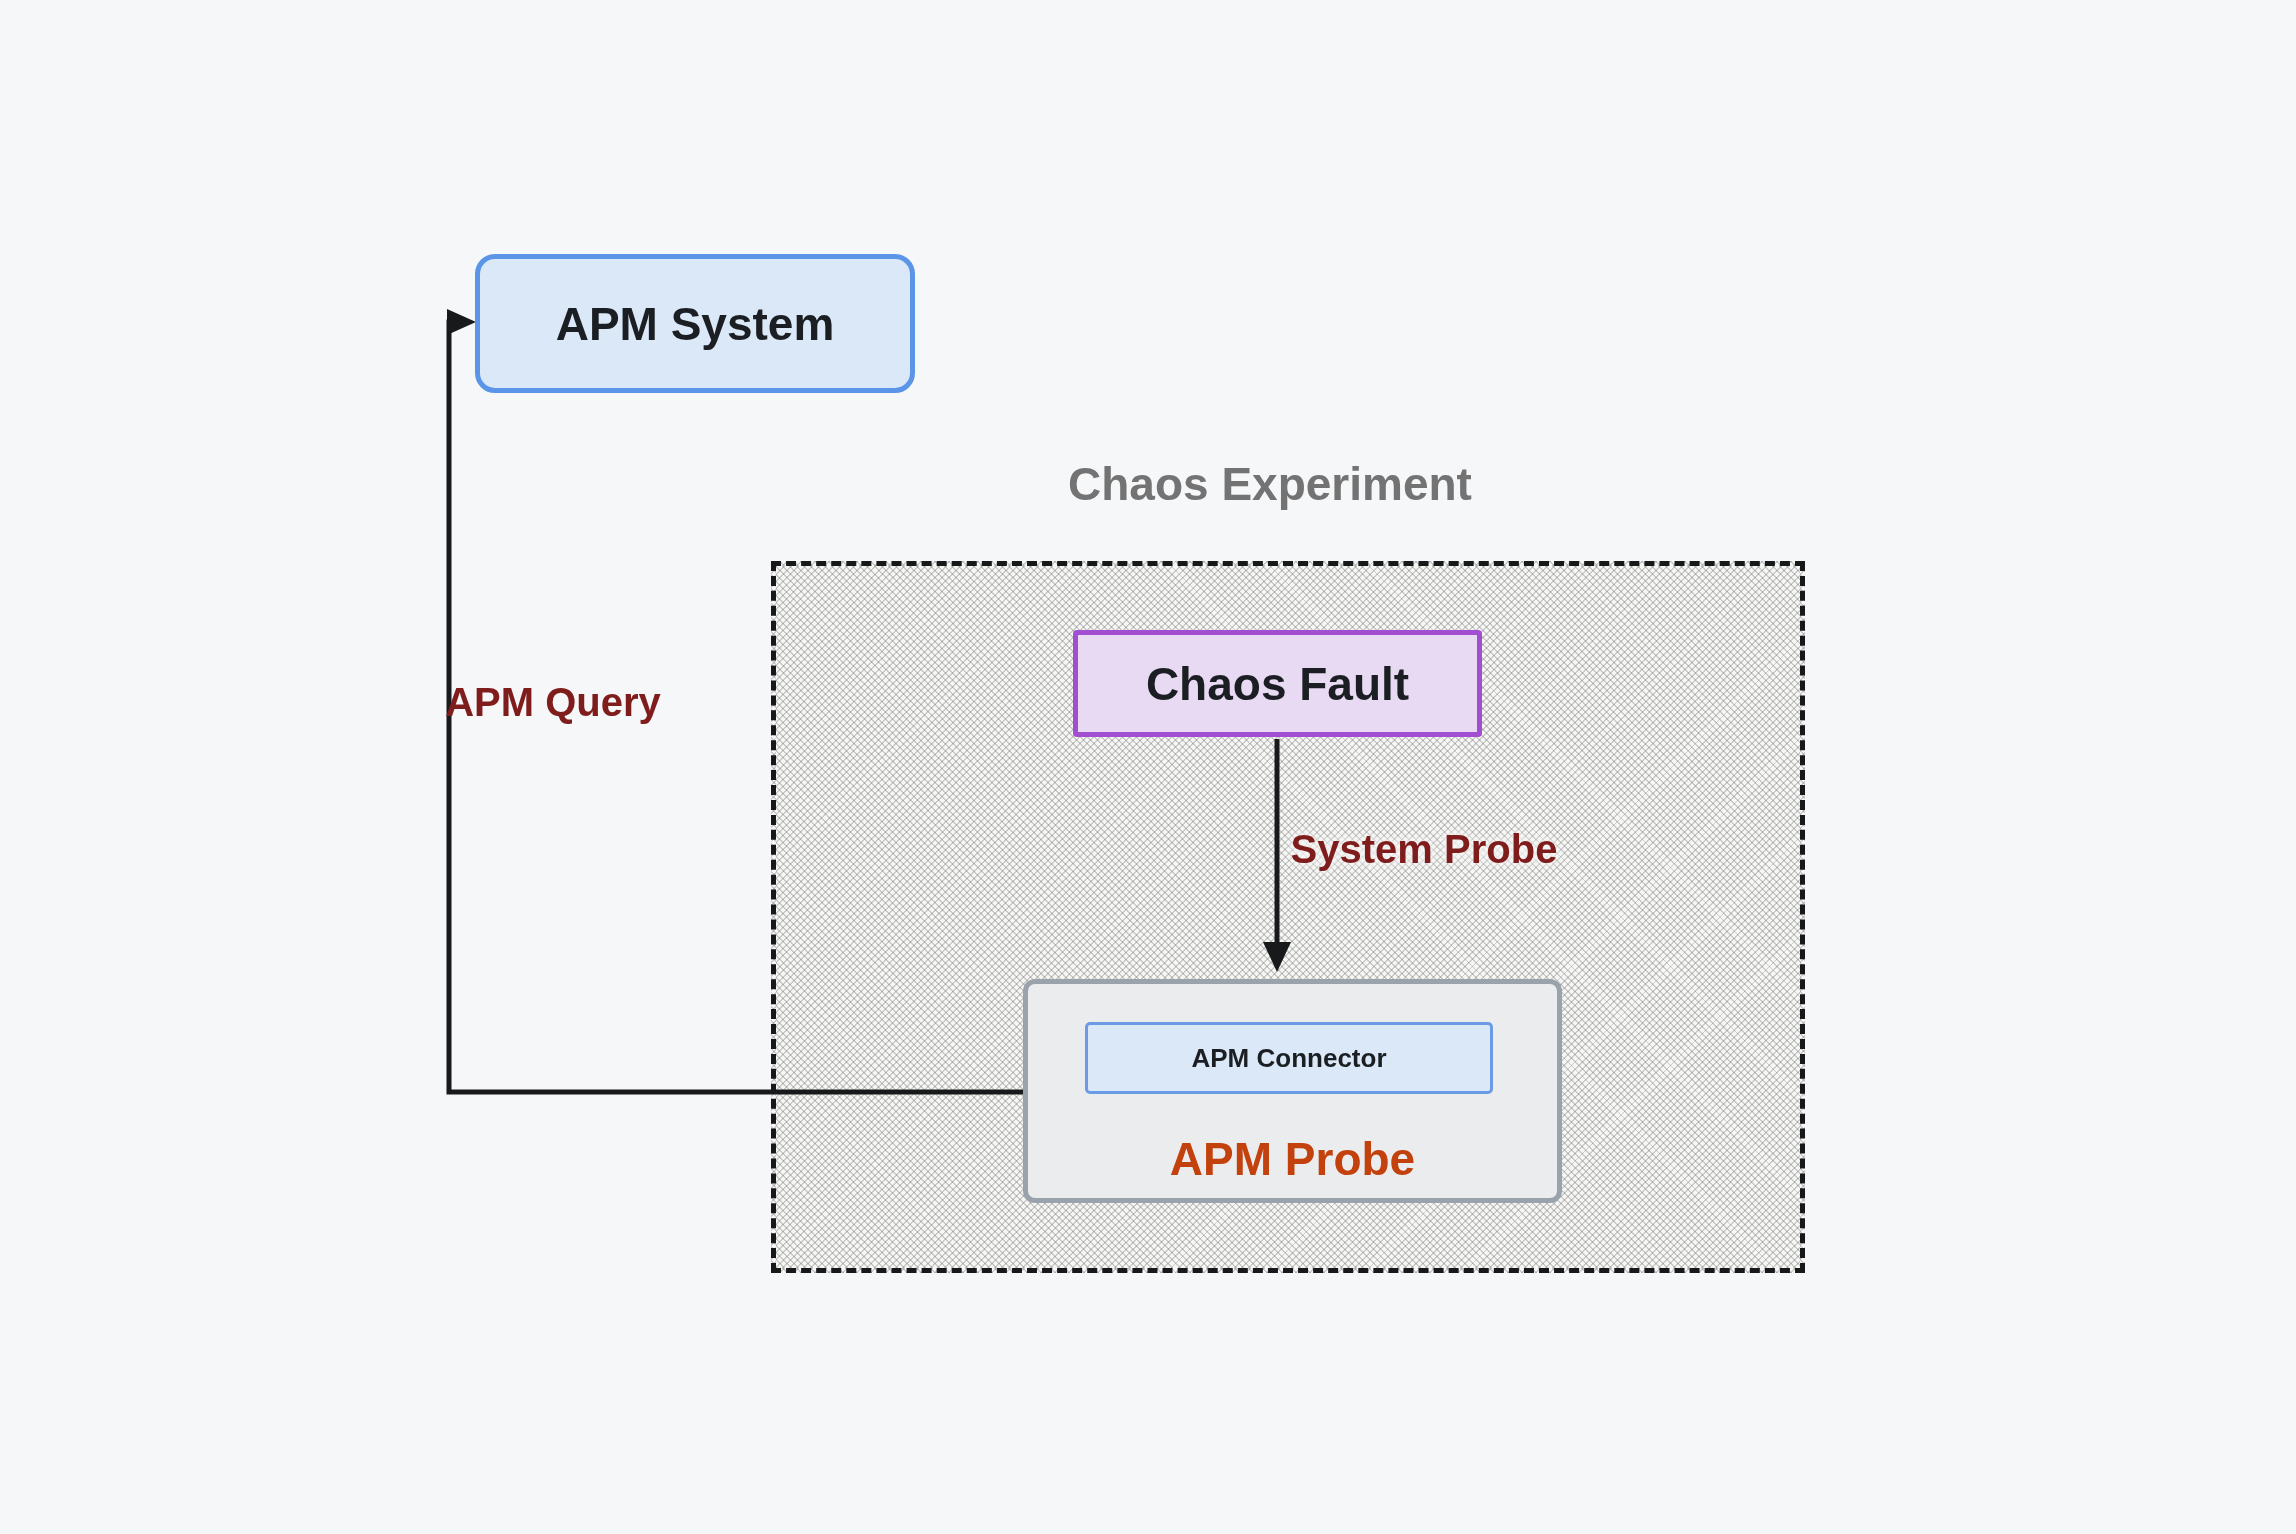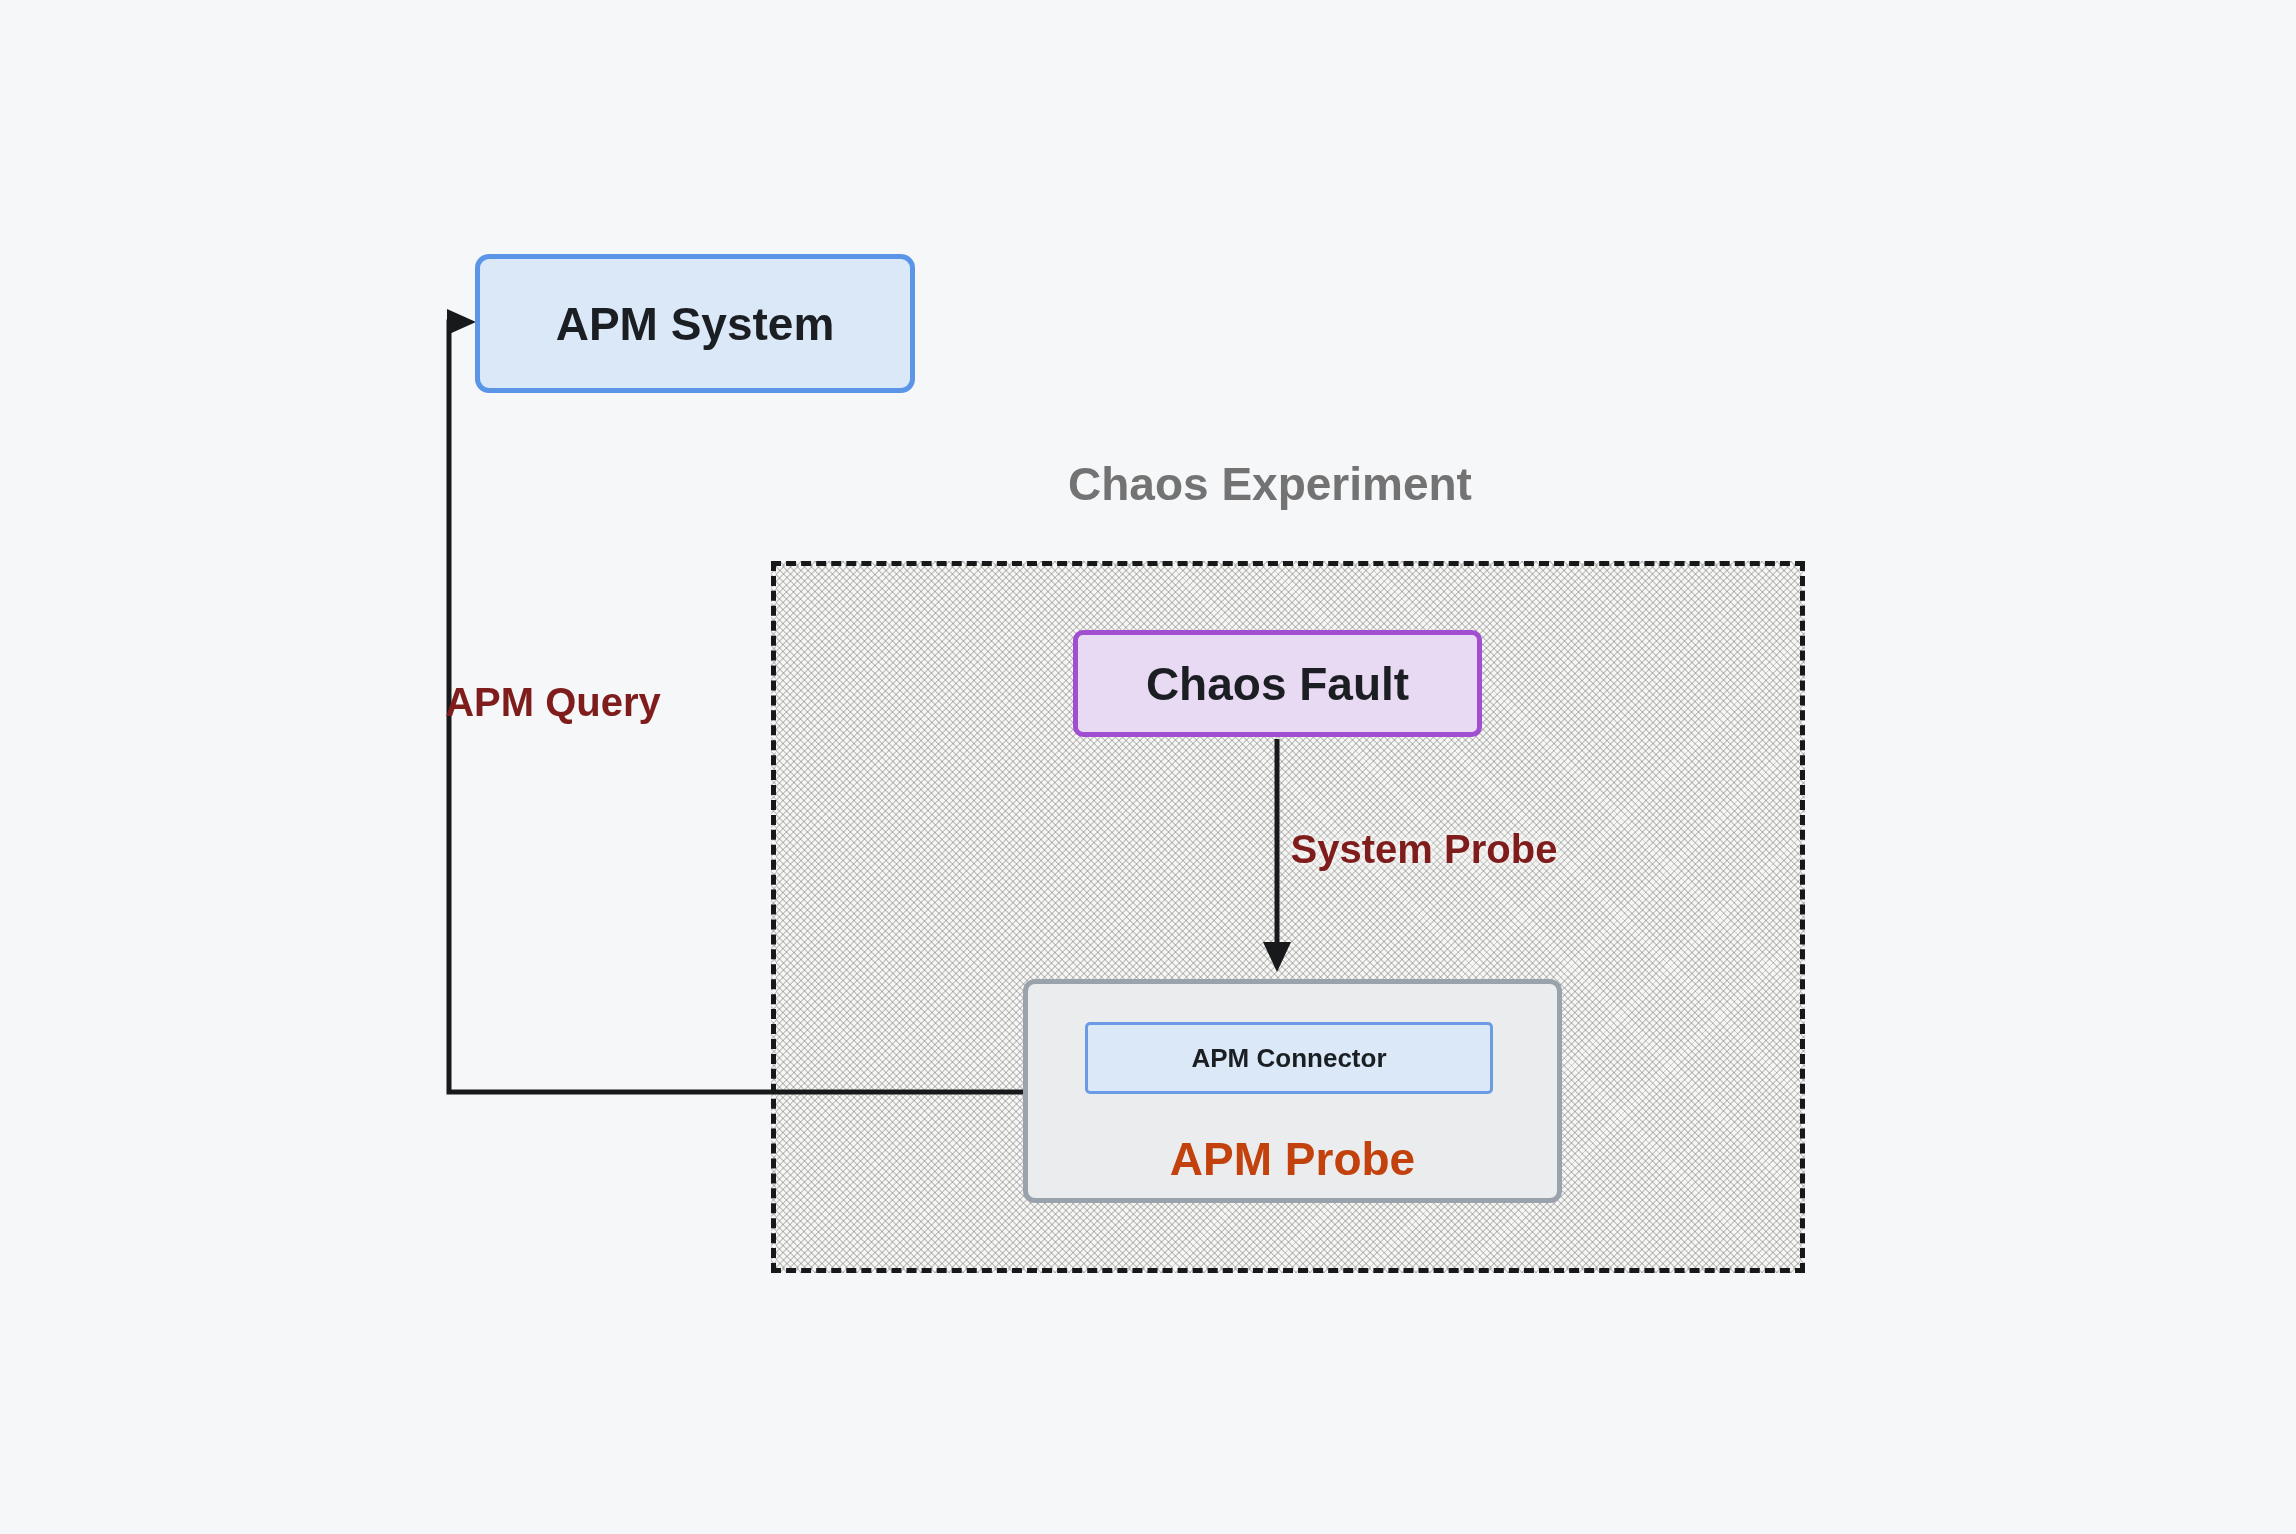--- a/index.html
+++ b/index.html
@@ -41,29 +41,29 @@
     position: absolute;
     display: flex; align-items: center; justify-content: center;
     font-weight: bold;
     color: #1b1f23;
   }
 
   .node.apm-system {
     left: 475px; top: 254px; width: 440px; height: 139px;
     background: var(--blue-fill, #dbe8f8);
     border: 5px solid var(--blue-border, #5b95e8);
-    border-radius: 14px;
+    border-radius: 20px;
     font-size: 46px;
   }
 
   .node.chaos-fault {
     left: 1073px; top: 630px; width: 409px; height: 107px;
     background: var(--purple-fill, #e9daf3);
     border: 5px solid var(--purple-border, #a14fd0);
-    border-radius: 10px;
+    border-radius: 4px;
     font-size: 46px;
   }
 
   .node.apm-probe {
     left: 1023px; top: 979px; width: 539px; height: 224px;
     background: var(--gray-fill, #ebecee);
     border: 5px solid var(--gray-border, #9aa2ac);
     border-radius: 12px;
     display: block;
   }

